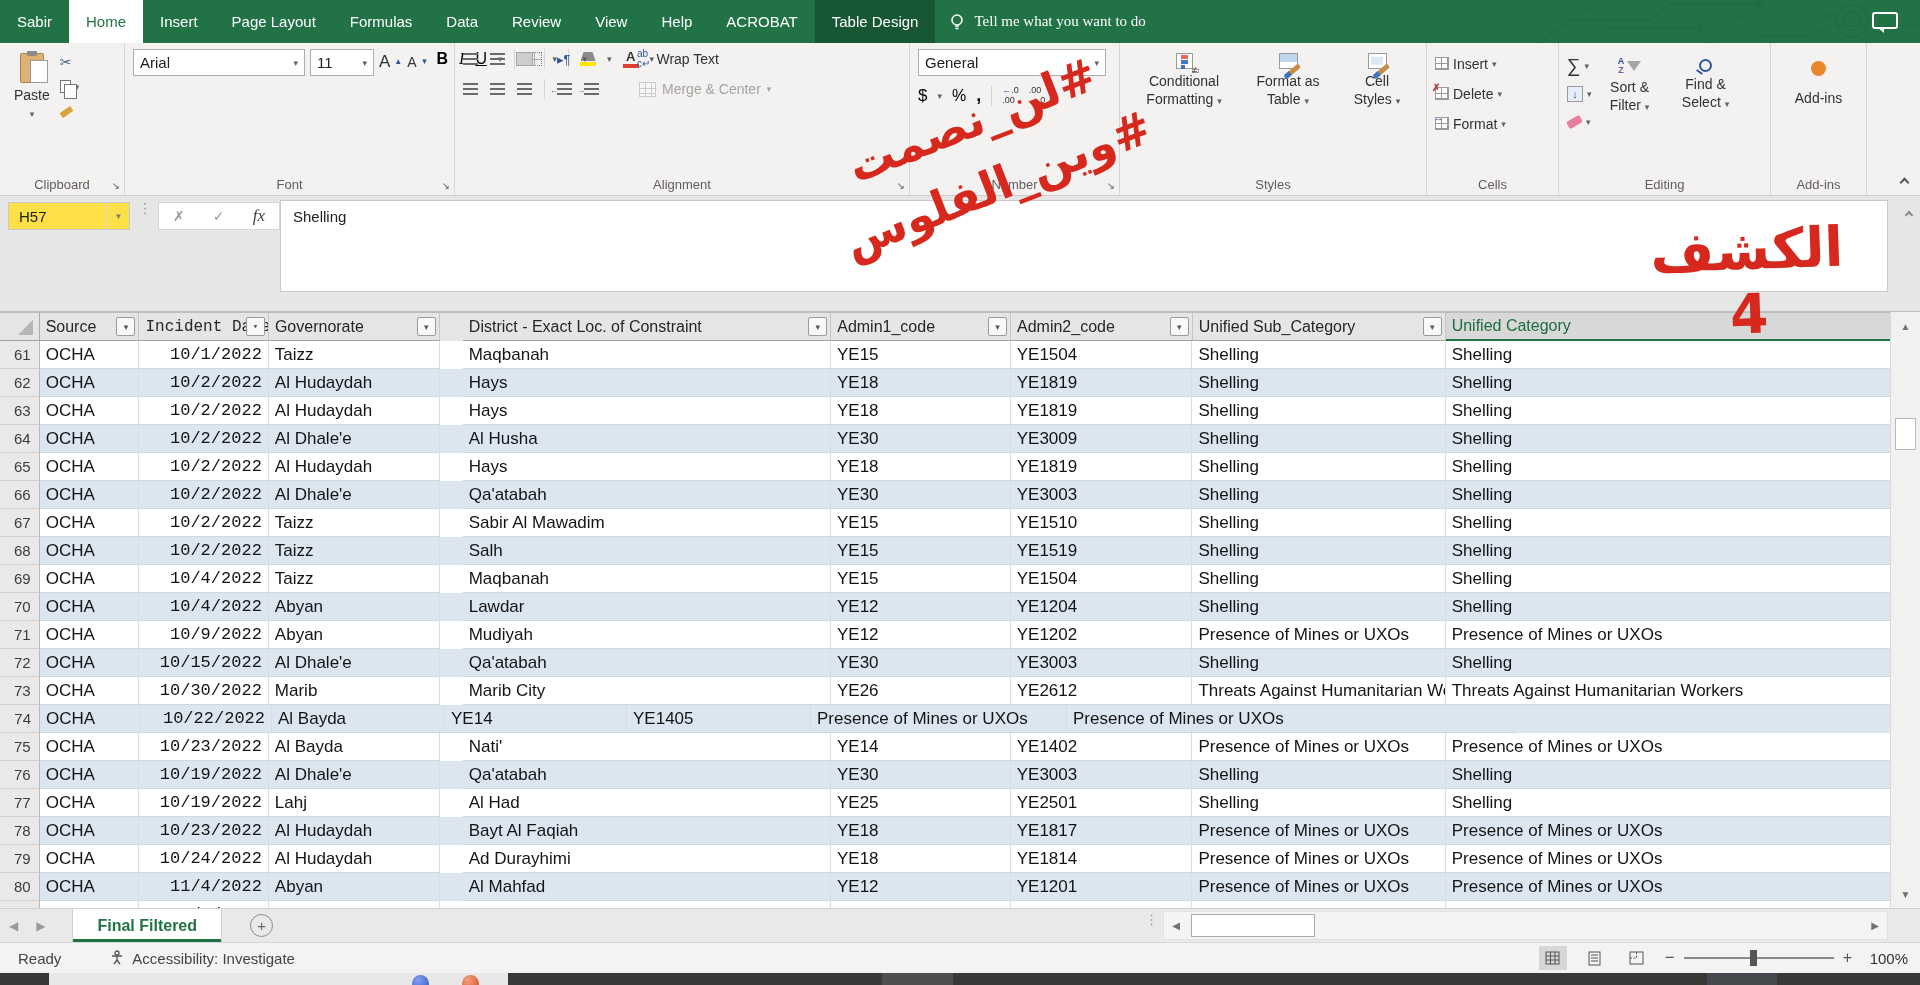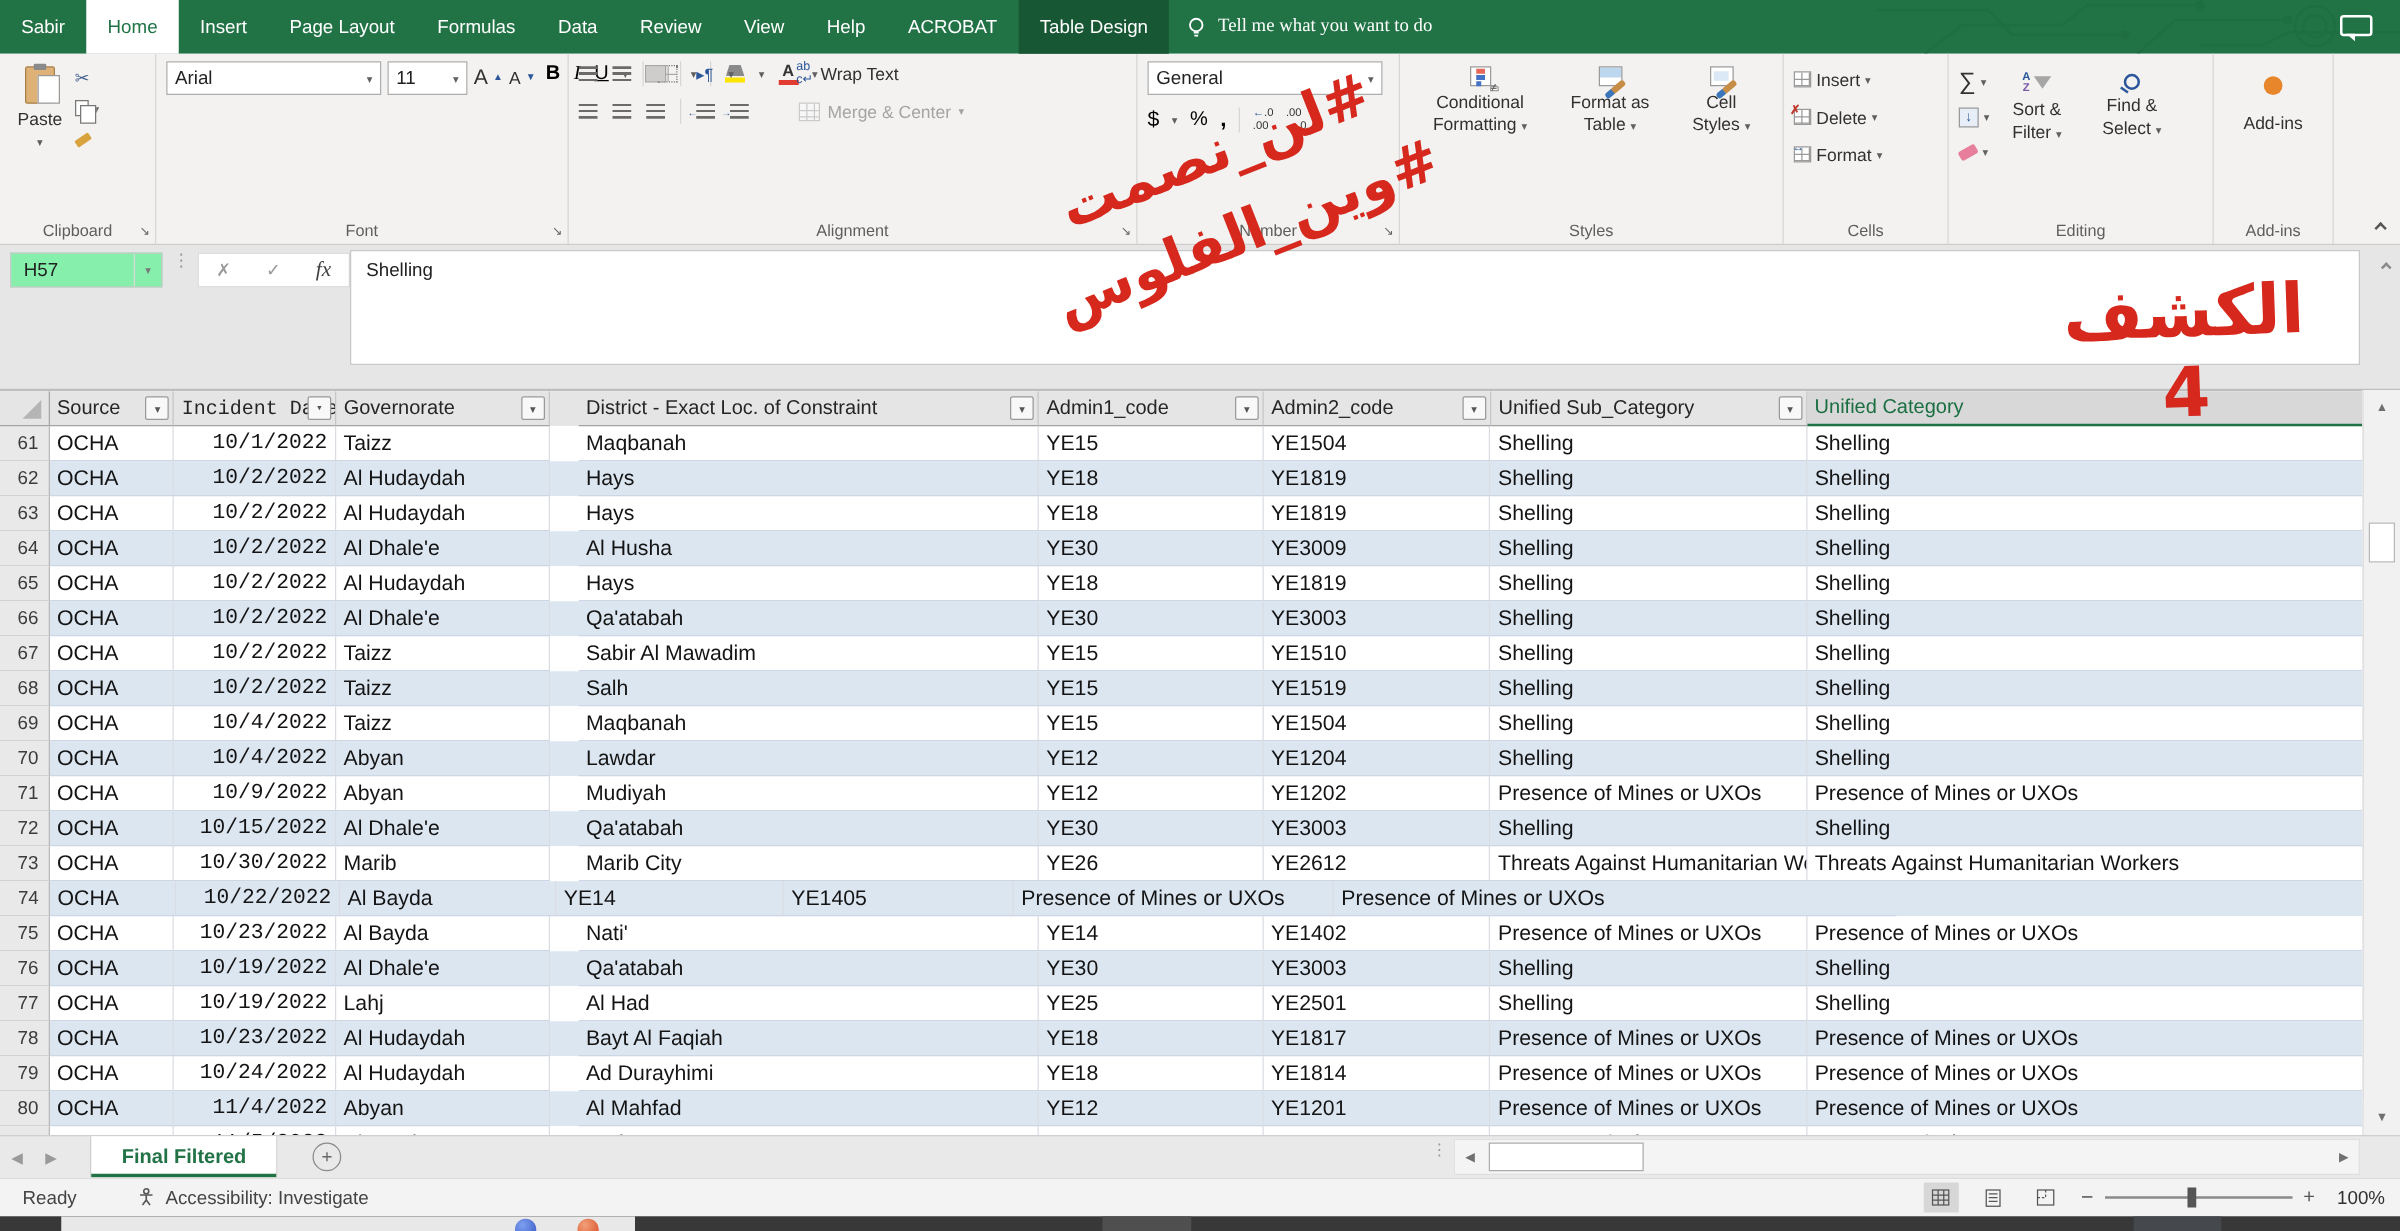--- a/index.html
+++ b/index.html
@@ -33,21 +33,21 @@
      linear-gradient(#9a9a9a,#9a9a9a) 0 10px/100% 1px no-repeat,
      linear-gradient(#9a9a9a,#9a9a9a) 5px 0/1px 100% no-repeat,
      linear-gradient(#9a9a9a,#9a9a9a) 11px 0/1px 100% no-repeat, #fff; position:relative;}
   .lines-ic { width:15px; height:12px; background:repeating-linear-gradient(#6b6b6b 0 2px, transparent 2px 5px); }
   .pressed { background:#cfcdcb; outline:1px solid #a8a6a4; }
   .brush { position:absolute; right:-4px; bottom:-4px; width:13px; height:5px; background:#c78c46; transform:rotate(-40deg); border-radius:2px; }
   .brush:before { content:""; position:absolute; left:-6px; top:0; width:7px; height:5px; background:#3b76bb; border-radius:2px 0 0 2px;}
 
   
   #fxbar { position:absolute; left:0; top:196px; width:1920px; height:116px; background:#e6e6e6; border-bottom:1px solid #bfbfbf; }
-  #namebox { position:absolute; left:8px; top:6px; width:122px; height:28px; background:#86efac; border:1px solid #c9c9c9; display:flex; align-items:center; font-size:15px; color:#222; padding-left:10px; }
+  #namebox { position:absolute; left:8px; top:6px; width:122px; height:28px; background:#fde047; border:1px solid #c9c9c9; display:flex; align-items:center; font-size:15px; color:#222; padding-left:10px; }
   #namebox .nb-arrow { position:absolute; right:0; top:0; bottom:0; width:22px; border-left:1px solid #d9d9d9; display:flex; align-items:center; justify-content:center; color:#777; font-size:9px;}
   #fx-dots { position:absolute; left:138px; top:8px; color:#9a9a9a; font-size:14px; letter-spacing:0; line-height:8px; }
   #fxbtns { position:absolute; left:158px; top:6px; width:122px; height:28px; background:#fff; border:1px solid #d5d5d5; display:flex; align-items:center; justify-content:space-around; }
   #fxbtns .x { color:#9a9a9a; font-size:14px; }
   #fxbtns .ck { color:#9a9a9a; font-size:14px; }
   #fxbtns .fx { font-family:"Liberation Serif", serif; font-style:italic; font-size:17px; color:#3f3f3f; }
   #formula-input { position:absolute; left:280px; top:4px; width:1608px; height:92px; background:#fff; border:1px solid #c9c9c9; font-size:15px; color:#222; padding:7px 12px; }
   #fx-collapse { position:absolute; right:8px; top:12px; color:#8a8a8a; font-size:11px; }
   #ribbon-collapse { position:absolute; right:12px; bottom:6px; color:#555; font-size:12px; }
 

